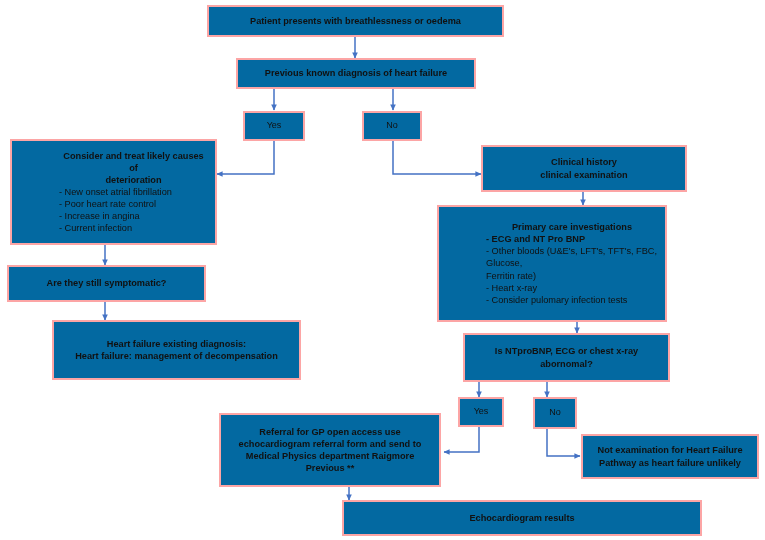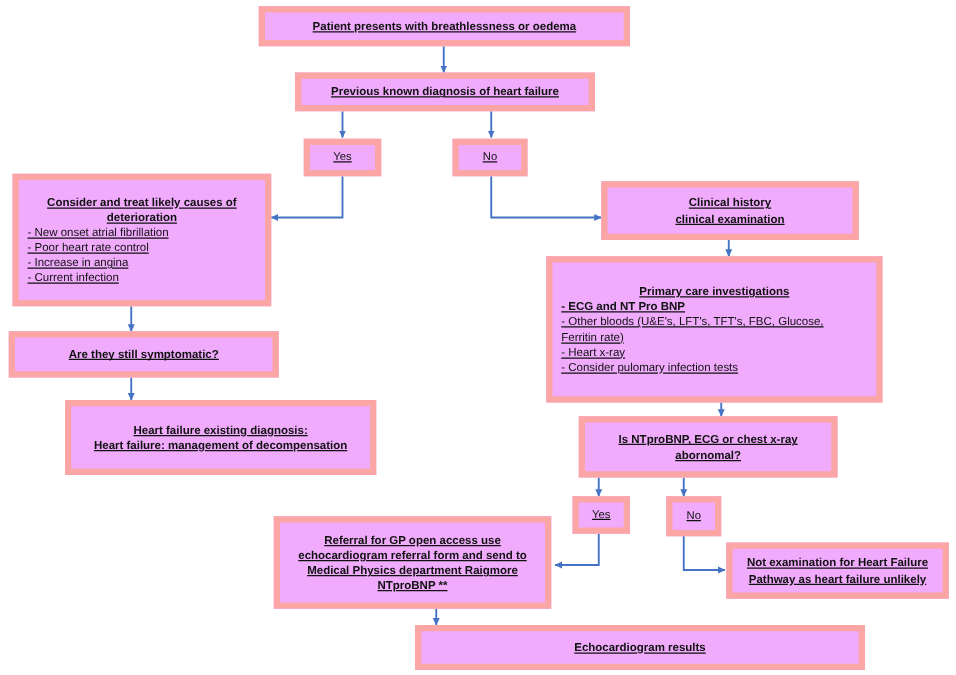--- a/index.html
+++ b/index.html
@@ -21,37 +21,37 @@
     position: absolute;
     left: 0;
     top: 0;
     width: 765px;
     height: 540px;
     pointer-events: none;
   }
   .node {
     position: absolute;
     box-sizing: border-box;
-    border: 5px solid #fca5a5;
-    background: #f0abfc;
+    border: 2px solid #fca5a5;
+    background: #0369a1;
     display: flex;
     flex-direction: column;
     justify-content: center;
     color: #111111;
     font-size: 9.2px;
     line-height: 1.32;
-    text-decoration: underline;
   }
   .node.center {
     align-items: center;
     text-align: center;
   }
   .node.bulleted {
     align-items: stretch;
     text-align: left;
+    padding-left: 40px;
   }
   .node .pad {
     padding: 0 7px;
     width: 100%;
     box-sizing: border-box;
   }
   .ttl {
     font-weight: bold;
     text-align: center;
     display: block;
@@ -142,41 +142,41 @@
     <div class="pad">
       <span class="ttl">Consider and treat likely causes of</span>
       <span class="ttl">deterioration</span>
       <span class="ln plain">- New onset atrial fibrillation</span>
       <span class="ln plain">- Poor heart rate control</span>
       <span class="ln plain">- Increase in angina</span>
       <span class="ln plain">- Current infection</span>
     </div>
   </div>
 
-  <div class="node center" style="left:7px; top:265px; width:216px; height:37px;">
+  <div class="node center" style="left:7px; top:265px; width:199px; height:37px;">
     <div class="pad">
       <span class="ln b">Are they still symptomatic?</span>
     </div>
   </div>
 
   <div class="node center" style="left:7px; top:320px; width:249px; height:60px;margin-left:45px;">
     <div class="pad">
       <span class="ln b">Heart failure existing diagnosis:</span>
       <span class="ln b">Heart failure: management of decompensation</span>
     </div>
   </div>
 
   <div class="node center" style="left:481px; top:145px; width:206px; height:47px;">
     <div class="pad">
       <span class="ln b">Clinical history</span>
       <span class="ln b">clinical examination</span>
     </div>
   </div>
 
-  <div class="node bulleted" style="left:437px; top:205px; width:269px; height:117px;">
+  <div class="node bulleted" style="left:437px; top:205px; width:230px; height:117px;">
     <div class="pad">
       <span class="ttl">Primary care investigations</span>
       <span class="ln b">- ECG and NT Pro BNP</span>
       <span class="ln plain">- Other bloods (U&amp;E's, LFT's, TFT's, FBC, Glucose,</span>
       <span class="ln plain">Ferritin rate)</span>
       <span class="ln plain">- Heart x-ray</span>
       <span class="ln plain">- Consider pulomary infection tests</span>
     </div>
   </div>
 
@@ -197,30 +197,30 @@
     <div class="pad">
       <span class="ln smalllbl">No</span>
     </div>
   </div>
 
   <div class="node center" style="left:219px; top:413px; width:222px; height:74px;">
     <div class="pad">
       <span class="ln b">Referral for GP open access use</span>
       <span class="ln b">echocardiogram referral form and send to</span>
       <span class="ln b">Medical Physics department Raigmore</span>
-      <span class="ln b">NTproBNP **</span>
+      <span class="ln b">Previous **</span>
     </div>
   </div>
 
   <div class="node center" style="left:581px; top:434px; width:178px; height:45px;">
     <div class="pad">
       <span class="ln b">Not examination for Heart Failure</span>
       <span class="ln b">Pathway as heart failure unlikely</span>
     </div>
   </div>
 
-  <div class="node center" style="left:332px; top:500px; width:360px; height:36px;align-items:center;">
+  <div class="node center" style="left:342px; top:500px; width:360px; height:36px;align-items:center;">
     <div class="pad">
       <span class="ln b">Echocardiogram results</span>
     </div>
   </div>
 
 </div>
 
 </body></html>

